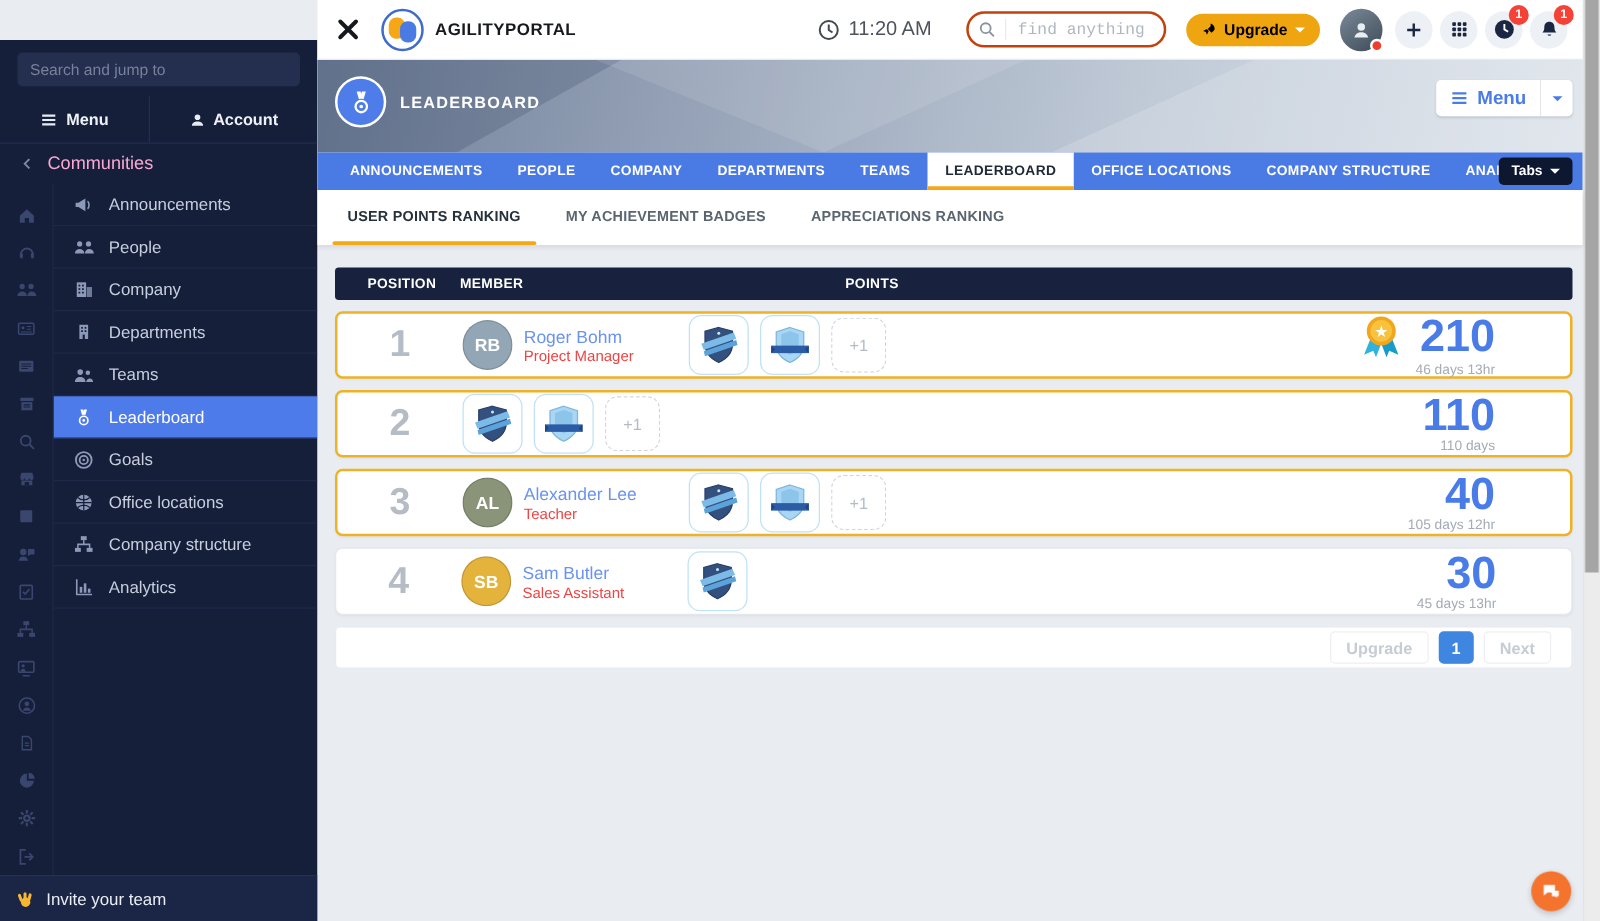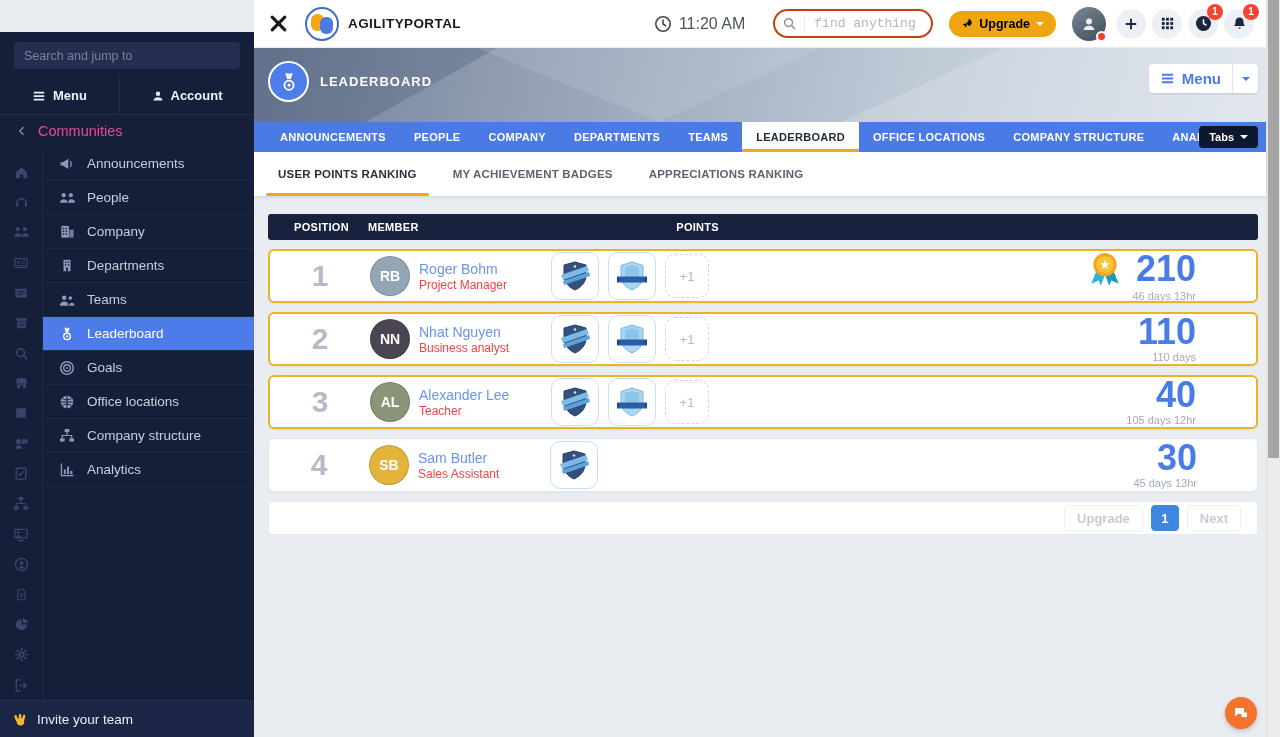--- a/index.html
+++ b/index.html
@@ -14,21 +14,21 @@
   .sb-search { padding:10px 14px 8px; }
   .sb-search input { width:100%; height:27px; background:#242e4e; border:none; border-radius:4px;
     color:#cfd6e6; font-size:12.5px; padding:0 10px; font-family:inherit; }
   .sb-search input::placeholder { color:#77819b; }
   .sb-tabs { display:flex; height:38px; border-bottom:1px solid #232d4e; }
   .sb-tab { display:flex; align-items:center; justify-content:center; gap:7px; color:#eef1f6;
     font-size:13px; font-weight:bold; cursor:pointer; }
   .sb-tab:first-child { width:120px; border-right:1px solid #232d4e; }
   .sb-tab:last-child { flex:1;align-items:center; }
   .sb-tab .icn { color:#e6ebf4; }
-  .sb-back { height:32px; display:flex; align-items:center; gap:10px; padding-left:16px; color:#ec4899;
+  .sb-back { height:32px; display:flex; align-items:center; gap:10px; padding-left:16px; color:#f9a8d4;
     font-size:14.5px; cursor:pointer;text-align:right; }
   .sb-back .icn { color:#7d88a3; }
   .sb-body { flex:1; display:flex; overflow:hidden; }
   .rail { width:42px; display:flex; flex-direction:column; align-items:center; padding-top:10px; }
   .rail-item { height:32.5px; display:flex; align-items:center; justify-content:center; width:100%;
     color:#39466e; cursor:pointer; }
   .menu { flex:1; border-left:1px solid #1e2947; }
   .menu-item { height:34px; display:flex; align-items:center; gap:11px; padding-left:15px;
     font-size:13.5px; color:#c6cede; border-bottom:1px solid #1e2947; cursor:pointer; }
   .menu-item .icn { color:#8d99b8; width:18px; }
@@ -697,27 +697,20 @@
                     <text x="18" y="17.5" text-anchor="middle" font-size="12" fill="#fff" font-family="DejaVu Sans, sans-serif">★</text>
                   </svg>
                 </span>
         <span class="pts">210</span>
       </div>
       <div class="dur">46 days 13hr</div>
     </div>
   </div>
           <div class="row hl">
     <div class="c-pos pos-num">2</div>
-    <div class="c-member">
-      <div class="avatar" style="background: rgb(74, 69, 80);">NN</div>
-      <div>
-        <div class="name">Nhat Nguyen</div>
-        <div class="role">Business analyst</div>
-      </div>
-    </div>
     <div class="c-badges">
               <div class="badge-box">
                 <svg width="32" height="32" viewBox="0 0 32 32">
                   <path d="M16 2l11 3v10c0 8-5.5 12.5-11 15C10.5 27.5 5 23 5 15V5z" fill="#33507e" stroke="#27406a"></path>
                   <polygon points="2,15 28,6 30,11 4,20" fill="#7cbbe8"></polygon>
                   <polygon points="4,21 30,12 31,16 5,25" fill="#5ba3da"></polygon>
                   <circle cx="16" cy="6.5" r="1.2" fill="#cfe6f7"></circle>
                 </svg>
               </div>
               <div class="badge-box">

